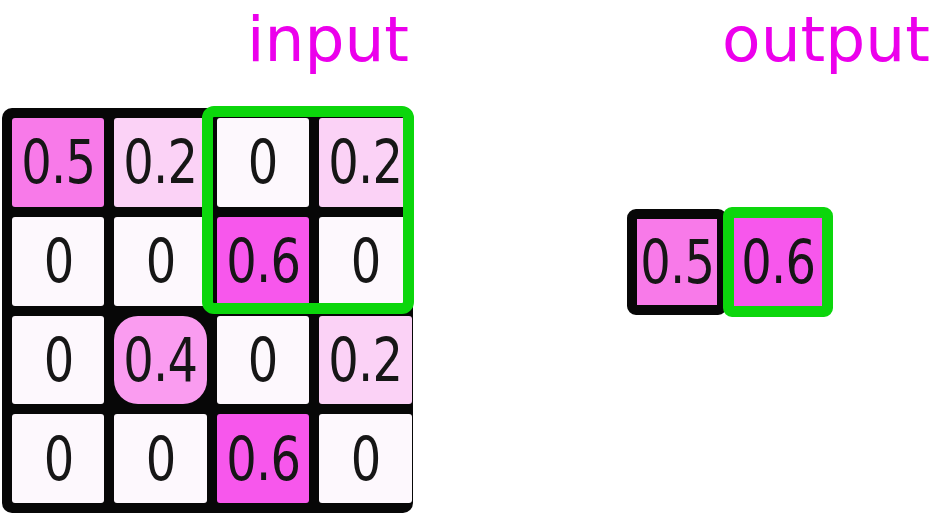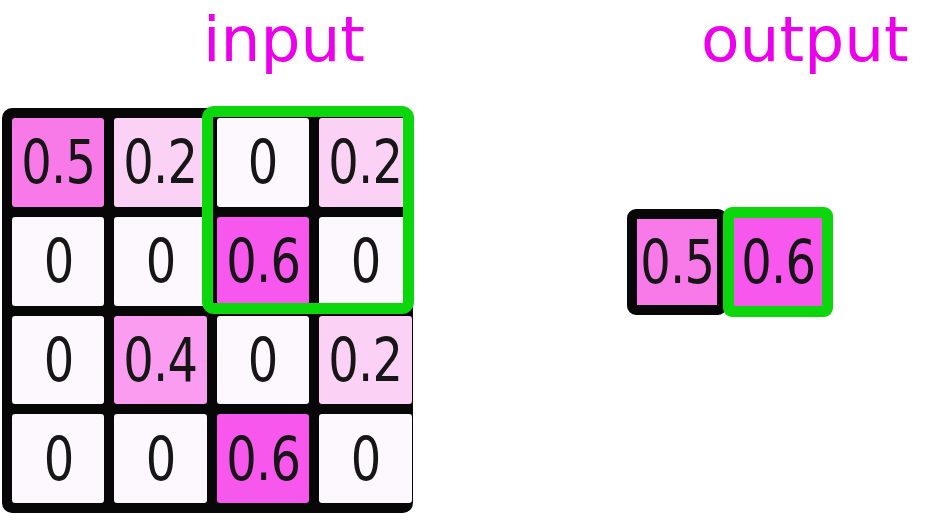--- a/index.html
+++ b/index.html
@@ -13,21 +13,21 @@
     height: 525px;
     background: var(--background, #fff);
     overflow: hidden;
     font-family: "DejaVu Sans", "Liberation Sans", sans-serif;
   }
   .title {
     position: absolute;
     top: 1px;
     font-size: 63px;
     line-height: 78px;
-    text-align: left;
+    text-align: center;
     color: var(--title-magenta, #ec00ec);
     white-space: nowrap;
   }
   .title-input  { left: 203px; width: 250px; }
   .title-output { left: 701px; width: 250px; }
 
   .input-grid {
     position: absolute;
     left: 2px;
     top: 108px;
@@ -126,21 +126,21 @@
       </div>
       <div class="cell" style="background: rgb(247, 87, 236);">
         <span class="num">0.6</span>
       </div>
       <div class="cell" style="background: rgb(253, 248, 253);">
         <span class="num">0</span>
       </div>
       <div class="cell" style="background: rgb(253, 248, 253);">
         <span class="num">0</span>
       </div>
-      <div class="cell" style="background: rgb(250, 156, 240);">
+      <div class="cell" style="background: rgb(250, 156, 240); border-radius: 24px;">
         <span class="num">0.4</span>
       </div>
       <div class="cell" style="background: rgb(253, 248, 253);">
         <span class="num">0</span>
       </div>
       <div class="cell" style="background: rgb(251, 210, 246);">
         <span class="num">0.2</span>
       </div>
       <div class="cell" style="background: rgb(253, 248, 253);">
         <span class="num">0</span>

